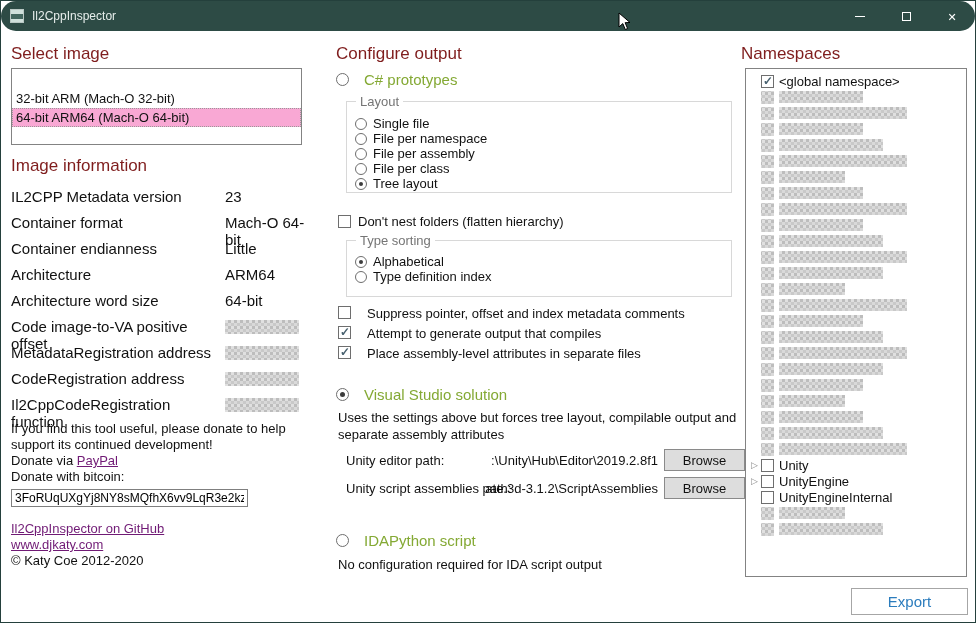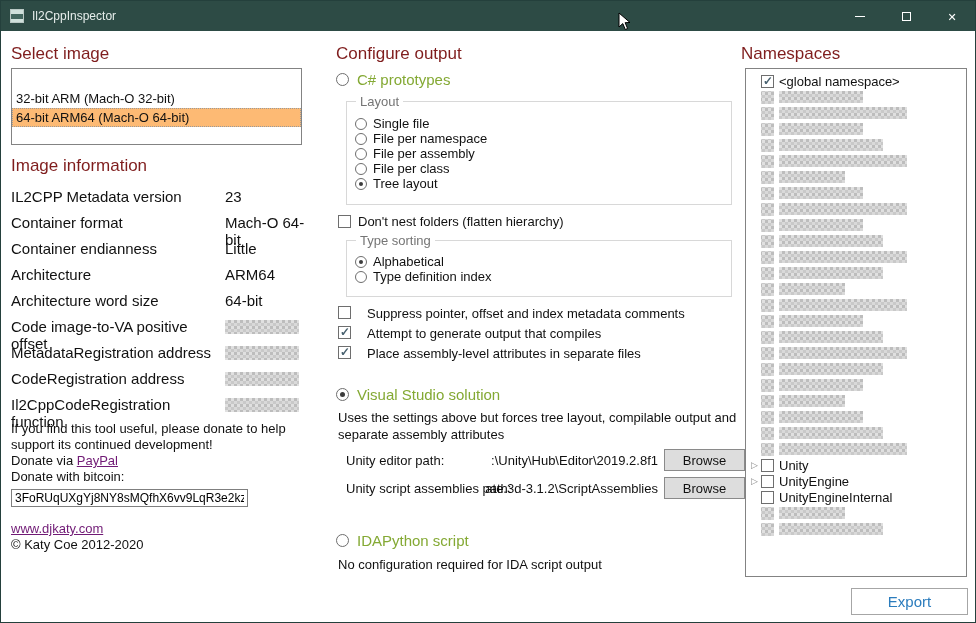--- a/index.html
+++ b/index.html
@@ -3,52 +3,52 @@
 <meta charset="utf-8">
 <style>
   html,body{margin:0;padding:0;background:#555;}
   *{box-sizing:border-box;}
   .window{
     position:relative;width:976px;height:623px;background:#ffffff;
     font-family:"Liberation Sans",sans-serif;color:#111;overflow:hidden;
     border:1px solid #24403c;
   }
   
-  .titlebar{position:absolute;left:0;top:0;width:100%;height:30px;background:#2d4b45;display:flex;align-items:center;}
+  .titlebar{position:absolute;left:0;top:0;width:100%;height:30px;background:#2d4b45;display:flex;align-items:center;border-radius:15px;}
   .app-icon{width:14px;height:14px;margin-left:9px;border:1px solid #b9c8c4;background:linear-gradient(180deg,#cfe0db 0 4px,#43675f 4px 9px,#cfe0db 9px 100%);flex:none;}
   .titlebar-text{color:#e6edeb;font-size:12px;margin-left:8px;}
   .win-btn{position:absolute;top:0;width:46px;height:30px;display:flex;align-items:center;justify-content:center;color:#fff;cursor:default;}
   .btn-min{right:92px}.btn-max{right:46px}.btn-close{right:0}
   .glyph-min{width:10px;border-top:1px solid #fff;}
   .glyph-max{width:9px;height:9px;border:1px solid #fff;}
   .glyph-close::before{content:"\2715";font-size:11px;}
   .section-header{position:absolute;font-size:17px;color:#7f1d1d;}
   
   .image-list{position:absolute;left:10px;top:67px;width:291px;height:77px;border:1px solid #838383;padding-top:20px;}
   .image-item{height:19px;line-height:19px;font-size:13px;padding-left:4px;white-space:nowrap;}
-  .image-item.selected{background:#fdba74;outline:1px dotted #9a9a9a;outline-offset:-1px;}
+  .image-item.selected{background:#f9a8d4;outline:1px dotted #9a9a9a;outline-offset:-1px;}
   .info-rows{position:absolute;left:10px;top:187px;width:294px;}
   .info-row{display:flex;height:26px;font-size:15px;}
   .info-label{width:214px;flex:none;}
   .info-value{flex:1;position:relative;}
   .donate-block{position:absolute;left:10px;top:420px;width:305px;font-size:13px;line-height:16px;}
   .link{color:#701a75;text-decoration:underline;cursor:pointer;}
   .bitcoin-input{position:absolute;left:10px;top:488px;width:237px;height:18px;border:1px solid #7f7f7f;font-family:"Liberation Sans",sans-serif;font-size:12px;padding:0 3px;}
   .links-block{position:absolute;left:10px;top:520px;font-size:13px;line-height:16px;}
   .dialog-btn{position:absolute;background:#fff;border:1px solid #a6a6a6;color:#2b7cbd;font-size:15px;font-family:"Liberation Sans",sans-serif;display:flex;align-items:center;justify-content:center;cursor:pointer;}
   .back-btn{left:8px;top:587px;width:119px;height:27px;}
   .export-btn{left:850px;top:587px;width:117px;height:27px;}
   
   .radio{width:13px;height:13px;border:1px solid #6e6e6e;border-radius:50%;background:#fff;flex:none;position:relative;}
   .radio.on::after, .opt-row.selected .radio::after{
     content:"";position:absolute;left:3px;top:3px;width:5px;height:5px;border-radius:50%;background:#3c3c3c;}
   .checkbox{width:13px;height:13px;border:1px solid #6e6e6e;background:#fff;flex:none;position:relative;}
   .checkbox.on::after, .cb-row.checked .checkbox::after, .ns-row.checked .ns-cb::after{
     content:"\2713";position:absolute;left:1px;top:-2px;font-size:12px;font-weight:bold;color:#48616f;}
-  .mode-row{position:absolute;display:flex;align-items:center;gap:8px;cursor:pointer;}
+  .mode-row{position:absolute;display:flex;align-items:center;gap:15px;cursor:pointer;}
   .mode-label{font-size:15px;color:#84a934;}
   .group{position:absolute;border:1px solid #d8d8d8;}
   .legend{position:absolute;top:-8px;left:9px;background:#fff;padding:0 4px;font-size:13px;color:#757575;}
   .group-rows{padding:14px 0 0 8px;}
   .opt-row{display:flex;align-items:center;gap:6px;height:15px;font-size:13px;cursor:pointer;}
   .opt-row .radio{width:12px;height:12px;}
   .opt-row.selected .radio::after{left:3px;top:3px;width:4px;height:4px;}
   .cb-row{display:flex;align-items:flex-start;gap:16px;height:20px;font-size:13px;cursor:pointer;}
   .flatten-row{position:absolute;left:337px;top:213px;display:flex;gap:7px;font-size:13px;align-items:center;cursor:pointer;}
   .cb-list{position:absolute;left:337px;top:305px;width:400px;}
@@ -155,33 +155,34 @@
 
   <div class="donate-block">
     <div>If you find this tool useful, please donate to help support its continued development!</div>
     <div><span>Donate via </span><span class="link">PayPal</span></div>
     <div>Donate with bitcoin:</div>
   </div>
 
   <input type="text" class="bitcoin-input" value="3FoRUqUXgYj8NY8sMQfhX6vv9LqR3e2kzz" style="">
 
   <div class="links-block">
+    <div><span class="link">Il2CppInspector on GitHub</span></div>
     <div><span class="link">www.djkaty.com</span></div>
     <div>© Katy Coe 2012-2020</div>
   </div>
 
 
   <div class="section-header" style="left:335px;top:43px;">Configure output</div>
 
   <div class="mode-row" style="left:335px;top:70px;">
     <span class="radio"></span>
     <span class="mode-label">C# prototypes</span>
   </div>
 
-  <div class="group" style="left:345px;top:100px;width:386px;height:104px;">
+  <div class="group" style="left:345px;top:100px;width:386px;height:92px;">
     <span class="legend">Layout</span>
     <div class="group-rows">
       <div class="opt-row">
           <span class="radio"></span>
           <span>Single file</span>
         </div>
         <div class="opt-row">
           <span class="radio"></span>
           <span>File per namespace</span>
         </div>

